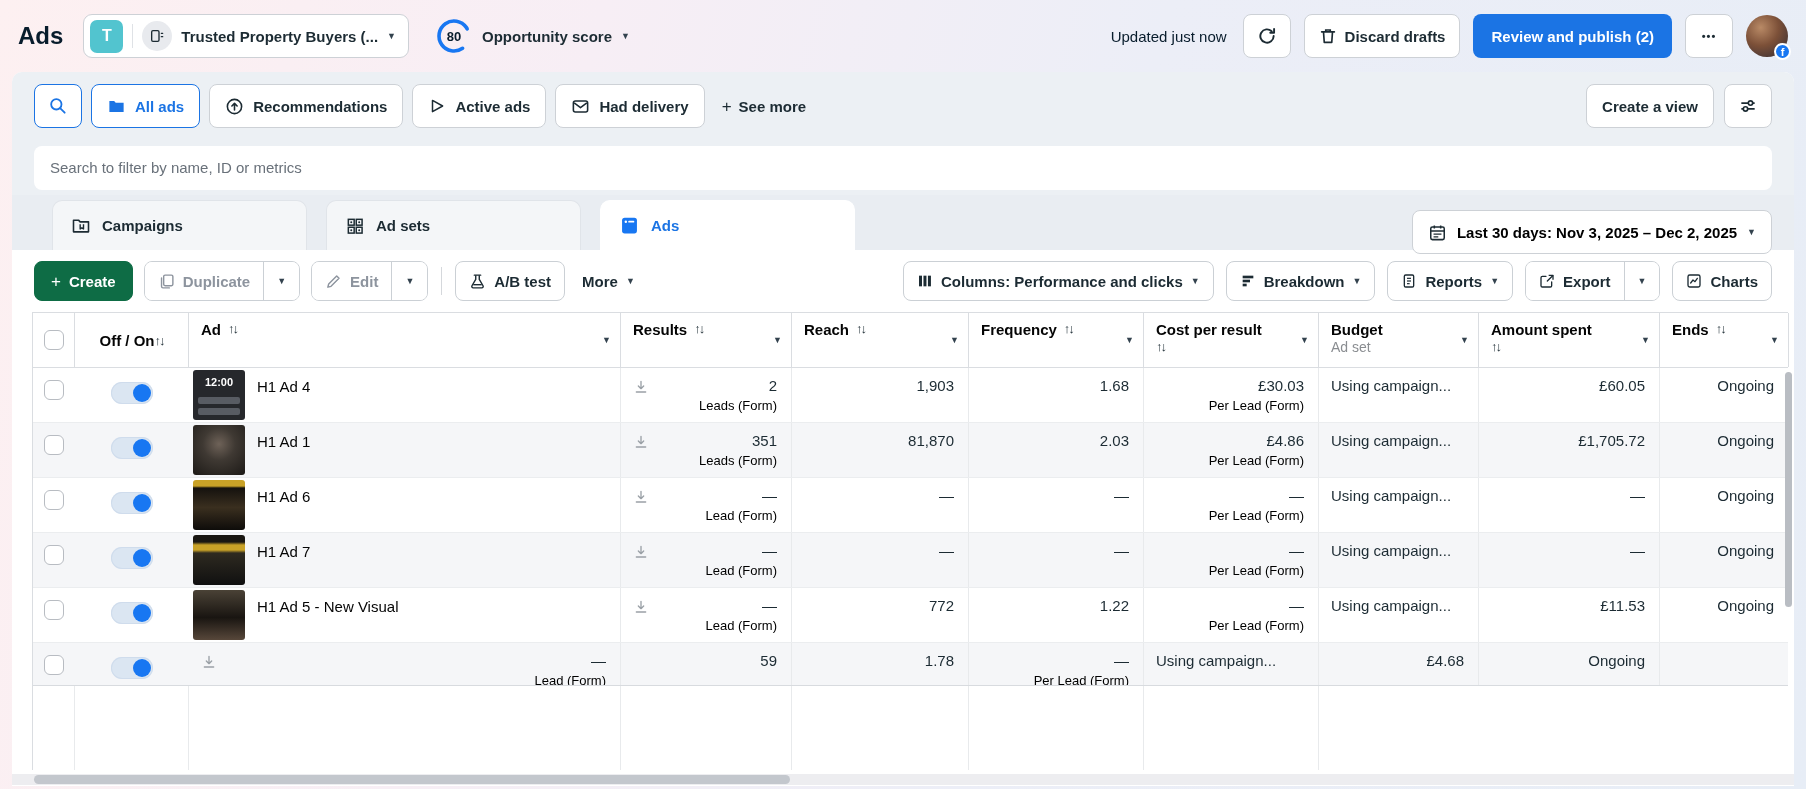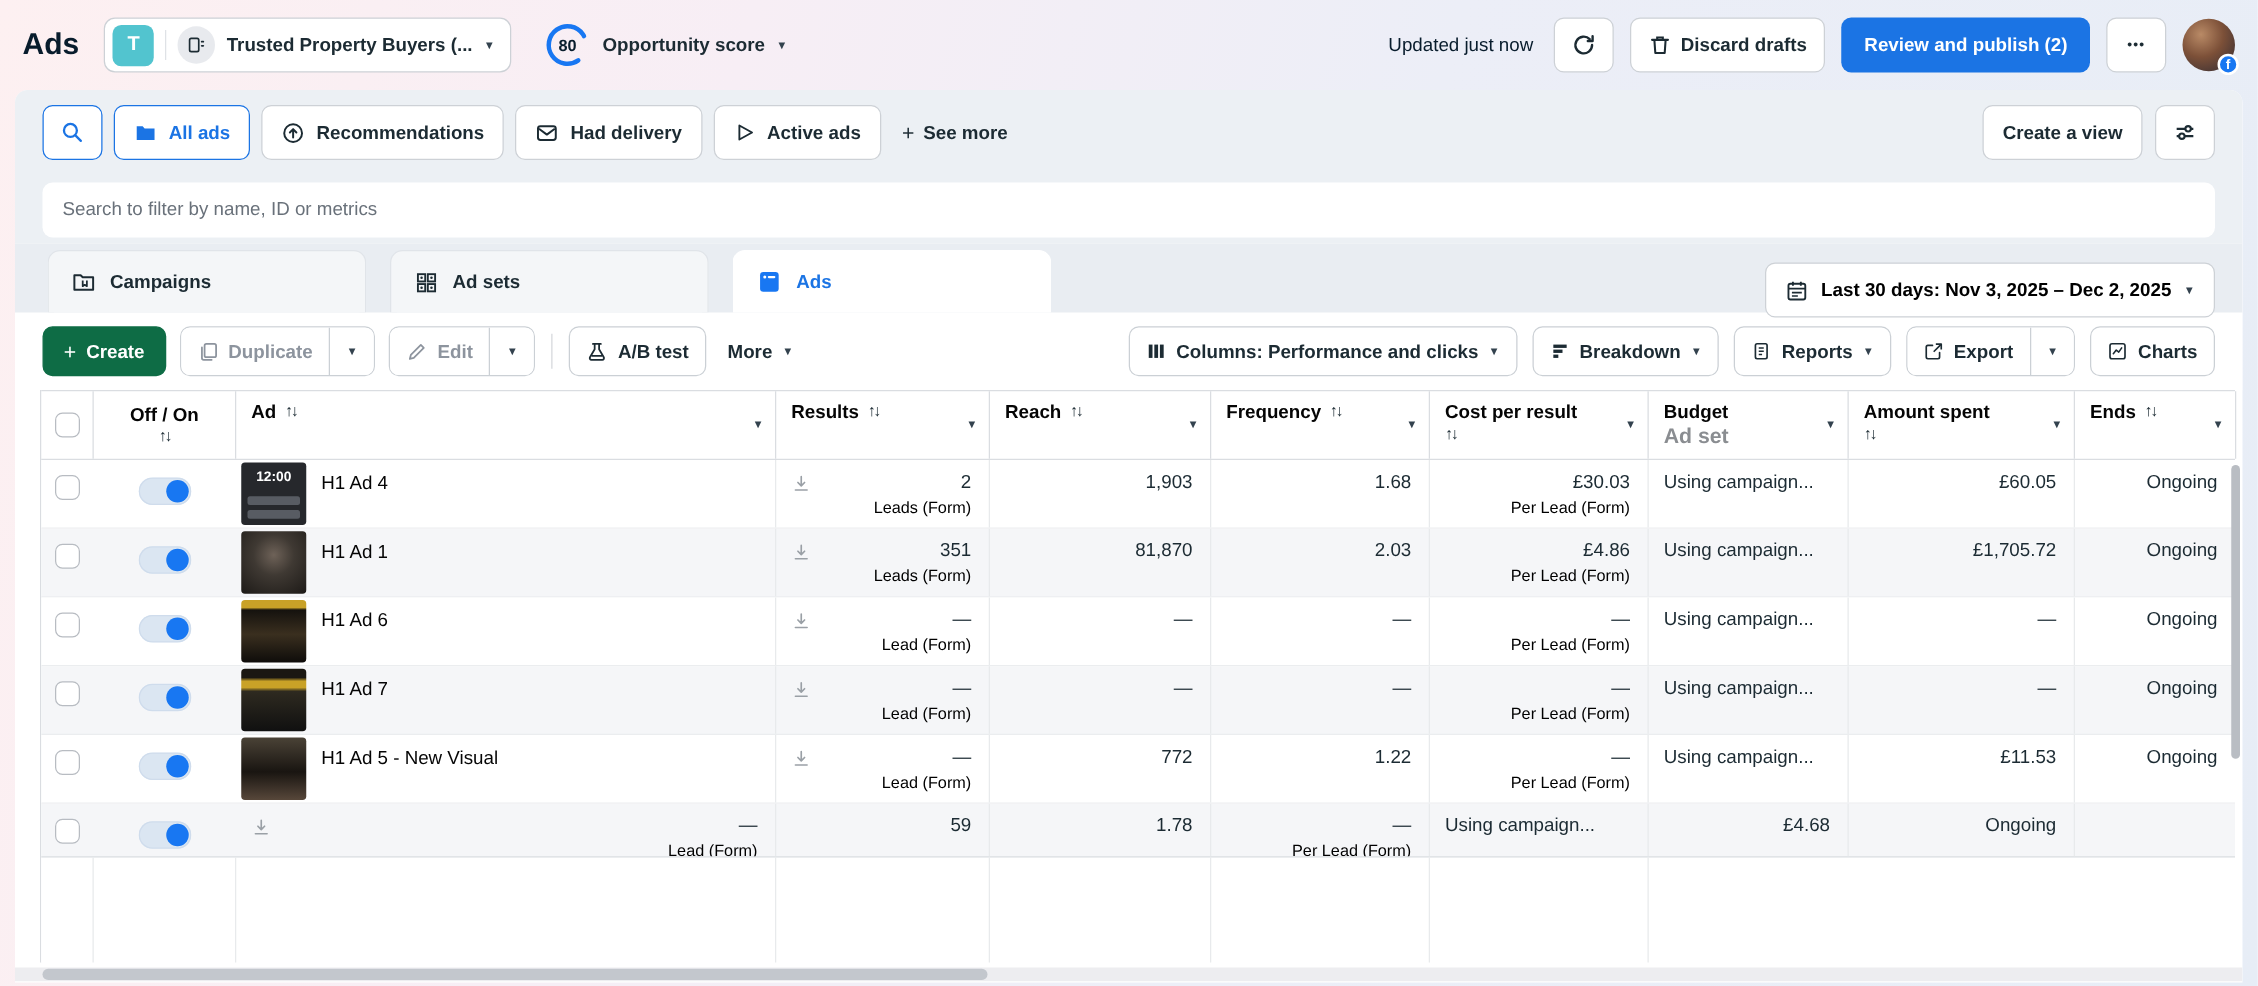--- a/index.html
+++ b/index.html
@@ -59,21 +59,21 @@
   .filter-right { margin-left:auto; display:flex; gap:10px; }
 
   
   .search-row { height:55px; background:#ecf0f4; padding:0 22px; display:flex; align-items:center; }
   .search-input { width:100%; height:44px; border:none; border-radius:8px; background:#fff;
     padding:0 16px; font-size:15px; color:#b91c1c; outline:none; font-family:inherit; }
   .search-input::placeholder { color:#69717a; }
 
   
   .tabs-row { height:55px; background:#e9edf2; display:flex; align-items:flex-end;
-    padding:0 26px; position:relative; }
+    padding:0 40px; position:relative; }
   .ltab { width:255px; height:50px; margin-right:19px; border-radius:10px 10px 0 0;
     background:#f4f6f8; border:1px solid #e0e4e9; border-bottom:none; display:flex;
     align-items:center; gap:11px; padding:0 18px; font-weight:600; font-size:15px;
     color:#1c2b33; cursor:pointer; font-family:inherit; }
   .ltab.active { background:#fff; border-color:#fff; color:#1b74e4; }
   .date-range { position:absolute; right:22px; top:15px; height:44px; background:#fff;
     border:1px solid #cdd1d6; border-radius:8px; display:flex; align-items:center; gap:10px;
     padding:0 15px; font-weight:600; font-size:15px; cursor:pointer; font-family:inherit; }
 
   
@@ -98,24 +98,24 @@
   .table-zone { position:relative; }
   .grid-cols { display:grid;
     grid-template-columns:42px 114px 432px 171px 177px 175px 175px 160px 181px 129px; }
   .table { margin-left:20px; width:1756px; border-left:1px solid #dadde1; }
   .thead { height:56px; border-top:1px solid #dadde1; border-bottom:1px solid #dadde1; }
   .th { border-right:1px solid #dadde1; padding:8px 10px 6px 12px; display:flex;
     align-items:flex-start; font-weight:600; color:#050505; position:relative; }
   .th .sort { font-size:13px; letter-spacing:-2px; margin-left:7px; color:#1c2b33; }
   .th .col-caret { position:absolute; right:9px; top:50%; transform:translateY(-50%); cursor:pointer; }
   .th-check { justify-content:center; align-items:center; padding:0; }
-  .th-offon { flex-direction:column; align-items:center; justify-content:center; padding:4px; }
+  .th-offon { flex-direction:row; align-items:center; justify-content:center; padding:4px; }
   .th-offon .sort { margin:0; }
   .th-2line { flex-direction:column; gap:1px; }
-  .th-sub { font-weight:700; color:#8a8d91; font-size:17px; }
+  .th-sub { font-weight:400; color:#8a8d91; font-size:14px; }
   .checkbox { width:20px; height:20px; border:1px solid #b8bcc2; border-radius:6px;
     background:#fff; cursor:pointer; }
 
   .tbody { height:317px; overflow:hidden; }
   .tr { height:55px; border-bottom:1px solid #ebedef; background:#fff; }
   .tr:nth-child(even) { background:#f5f6f8; }
   .td { border-right:1px solid #e8eaec; padding:8px 14px 0 12px; overflow:hidden; }
   .td-check { display:flex; justify-content:center; padding:12px 0 0; border-right:none; }
   .td-toggle { display:flex; justify-content:center; padding:14px 0 0; border-right:none; }
   .td-ad { display:flex; gap:12px; padding:2px 10px 0 4px; align-items:flex-start; }
@@ -229,31 +229,31 @@
       <span>All ads</span>
     </button>
     <button class="chip">
       <svg width="19" height="19" viewBox="0 0 24 24">
           <circle cx="12" cy="12" r="9" fill="none" stroke="#1c2b33" stroke-width="2"></circle>
           <path d="M12 16.5V8.2M8.7 11.3 12 8l3.3 3.3" fill="none" stroke="#1c2b33" stroke-width="2" stroke-linecap="round" stroke-linejoin="round"></path>
         </svg>
       <span>Recommendations</span>
     </button>
     <button class="chip">
+      <svg width="18" height="18" viewBox="0 0 24 24">
+          <path d="M6 4.5l13.5 7.5L6 19.5z" fill="none" stroke="#1c2b33" stroke-width="2" stroke-linejoin="round"></path>
+        </svg>
+      <span>Active ads</span>
+    </button>
+    <button class="chip">
       <svg width="19" height="19" viewBox="0 0 24 24">
           <rect x="3" y="5" width="18" height="14" rx="2.5" fill="none" stroke="#1c2b33" stroke-width="2"></rect>
           <path d="M4 7.5l8 6 8-6" fill="none" stroke="#1c2b33" stroke-width="2" stroke-linejoin="round"></path>
         </svg>
       <span>Had delivery</span>
-    </button>
-    <button class="chip">
-      <svg width="18" height="18" viewBox="0 0 24 24">
-          <path d="M6 4.5l13.5 7.5L6 19.5z" fill="none" stroke="#1c2b33" stroke-width="2" stroke-linejoin="round"></path>
-        </svg>
-      <span>Active ads</span>
     </button>
     <button class="see-more">
       <span class="plus-glyph">+</span>
       <span>See more</span>
     </button>
     <div class="filter-right">
       <button class="chip">
         <span>Create a view</span>
       </button>
       <button class="chip square">

